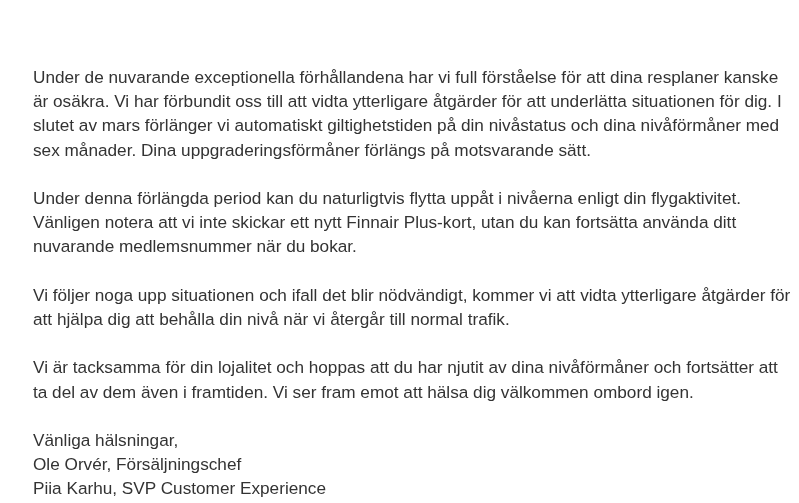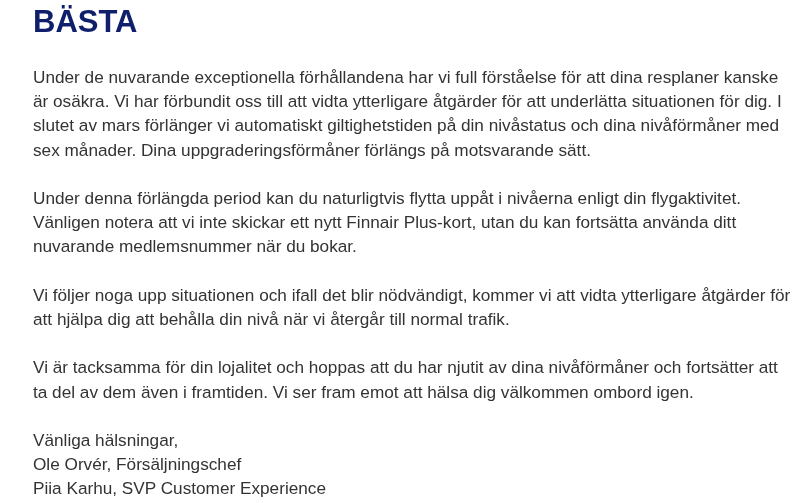--- a/index.html
+++ b/index.html
@@ -46,21 +46,20 @@
       display: block;
     }
     .signature {
       margin: 0;
     }
   </style>
 </head>
 <body>
 
 <div class="page">
-  <h1 class="heading">BÄSTA</h1>
 
   <div class="body">
     <p class="para">
       <span class="line">Under de nuvarande exceptionella förhållandena har vi full förståelse för att dina resplaner kanske</span>
       <span class="line">är osäkra. Vi har förbundit oss till att vidta ytterligare åtgärder för att underlätta situationen för dig. I</span>
       <span class="line">slutet av mars förlänger vi automatiskt giltighetstiden på din nivåstatus och dina nivåförmåner med</span>
       <span class="line">sex månader. Dina uppgraderingsförmåner förlängs på motsvarande sätt.</span>
     </p>
     <p class="para">
       <span class="line">Under denna förlängda period kan du naturligtvis flytta uppåt i nivåerna enligt din flygaktivitet.</span>

